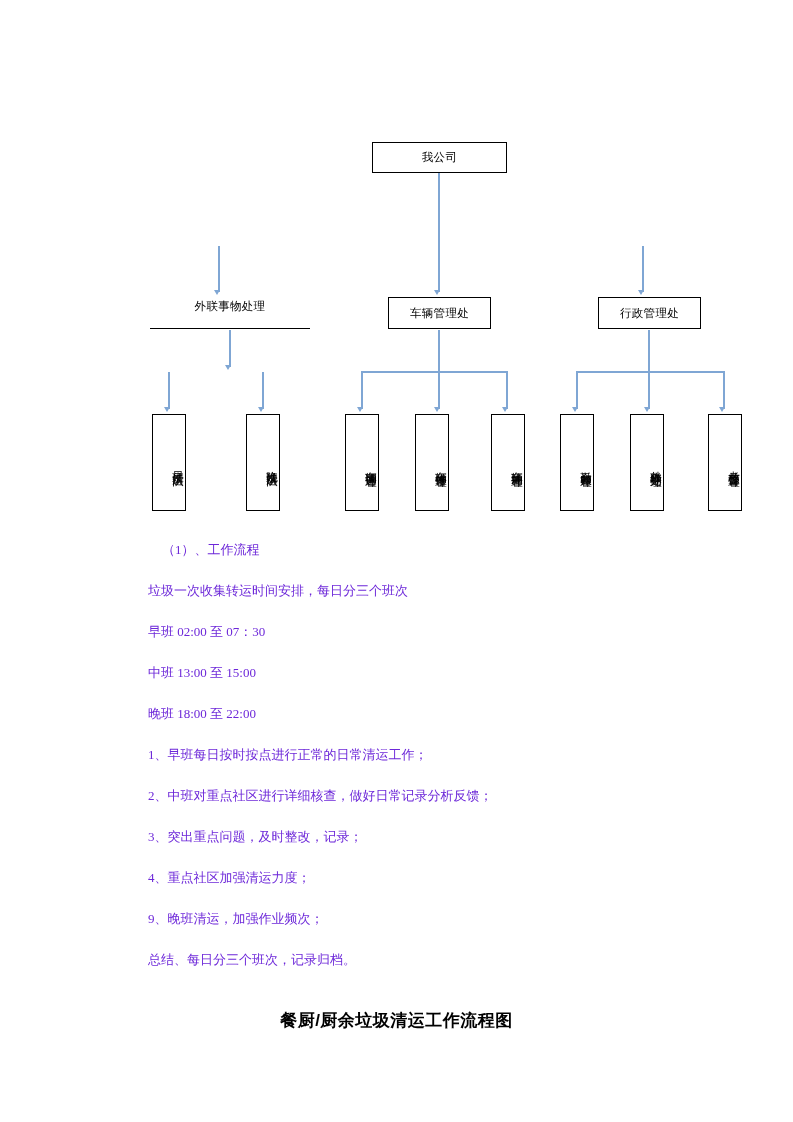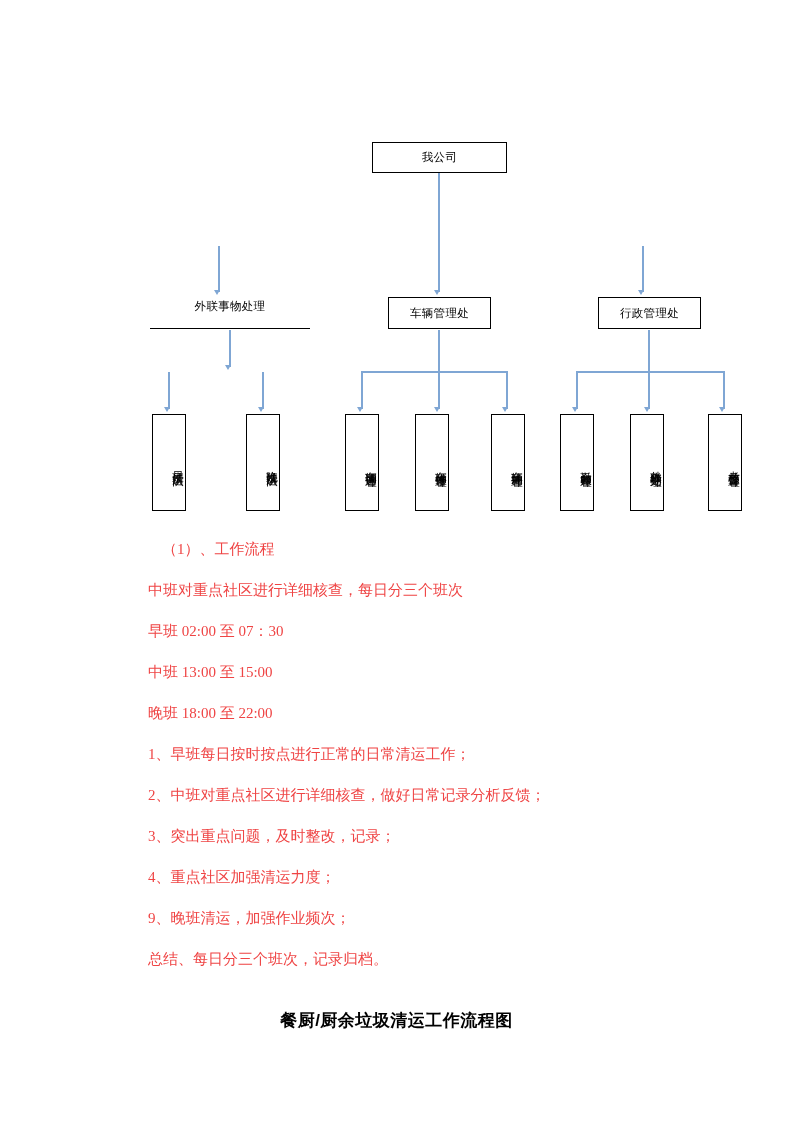--- a/index.html
+++ b/index.html
@@ -120,23 +120,23 @@
 
   
   .body-text {
     position: absolute;
     left: 148px;
     top: 505px;
     width: 560px;
   }
   .para {
     font-family: "Liberation Serif", serif;
-    font-size: 15px;
+    font-size: 13px;
     line-height: 41px;
-    color: #ef4444;
+    color: #6d28d9;
     white-space: nowrap;
   }
   .para-indent { padding-left: 14px; }
 
   .footer-title {
     position: absolute;
     left: 0;
     top: 985px;
     width: 793px;
     text-align: center;
@@ -226,21 +226,21 @@
       <span>外联事物处理</span>
     </div>
     <div class="node node-leaf leaf-8">
       <span>考核监督管理</span>
     </div>
 
   </div>
 
   <div class="body-text">
     <div class="para para-indent">（1）、工作流程</div>
-    <div class="para">中班对重点社区进行详细核查，每日分三个班次</div>
+    <div class="para">垃圾一次收集转运时间安排，每日分三个班次</div>
     <div class="para">早班 02:00 至 07：30</div>
     <div class="para">中班 13:00 至 15:00</div>
     <div class="para">晚班 18:00 至 22:00</div>
     <div class="para">1、早班每日按时按点进行正常的日常清运工作；</div>
     <div class="para">2、中班对重点社区进行详细核查，做好日常记录分析反馈；</div>
     <div class="para">3、突出重点问题，及时整改，记录；</div>
     <div class="para">4、重点社区加强清运力度；</div>
     <div class="para">9、晚班清运，加强作业频次；</div>
     <div class="para">总结、每日分三个班次，记录归档。</div>
   </div>

